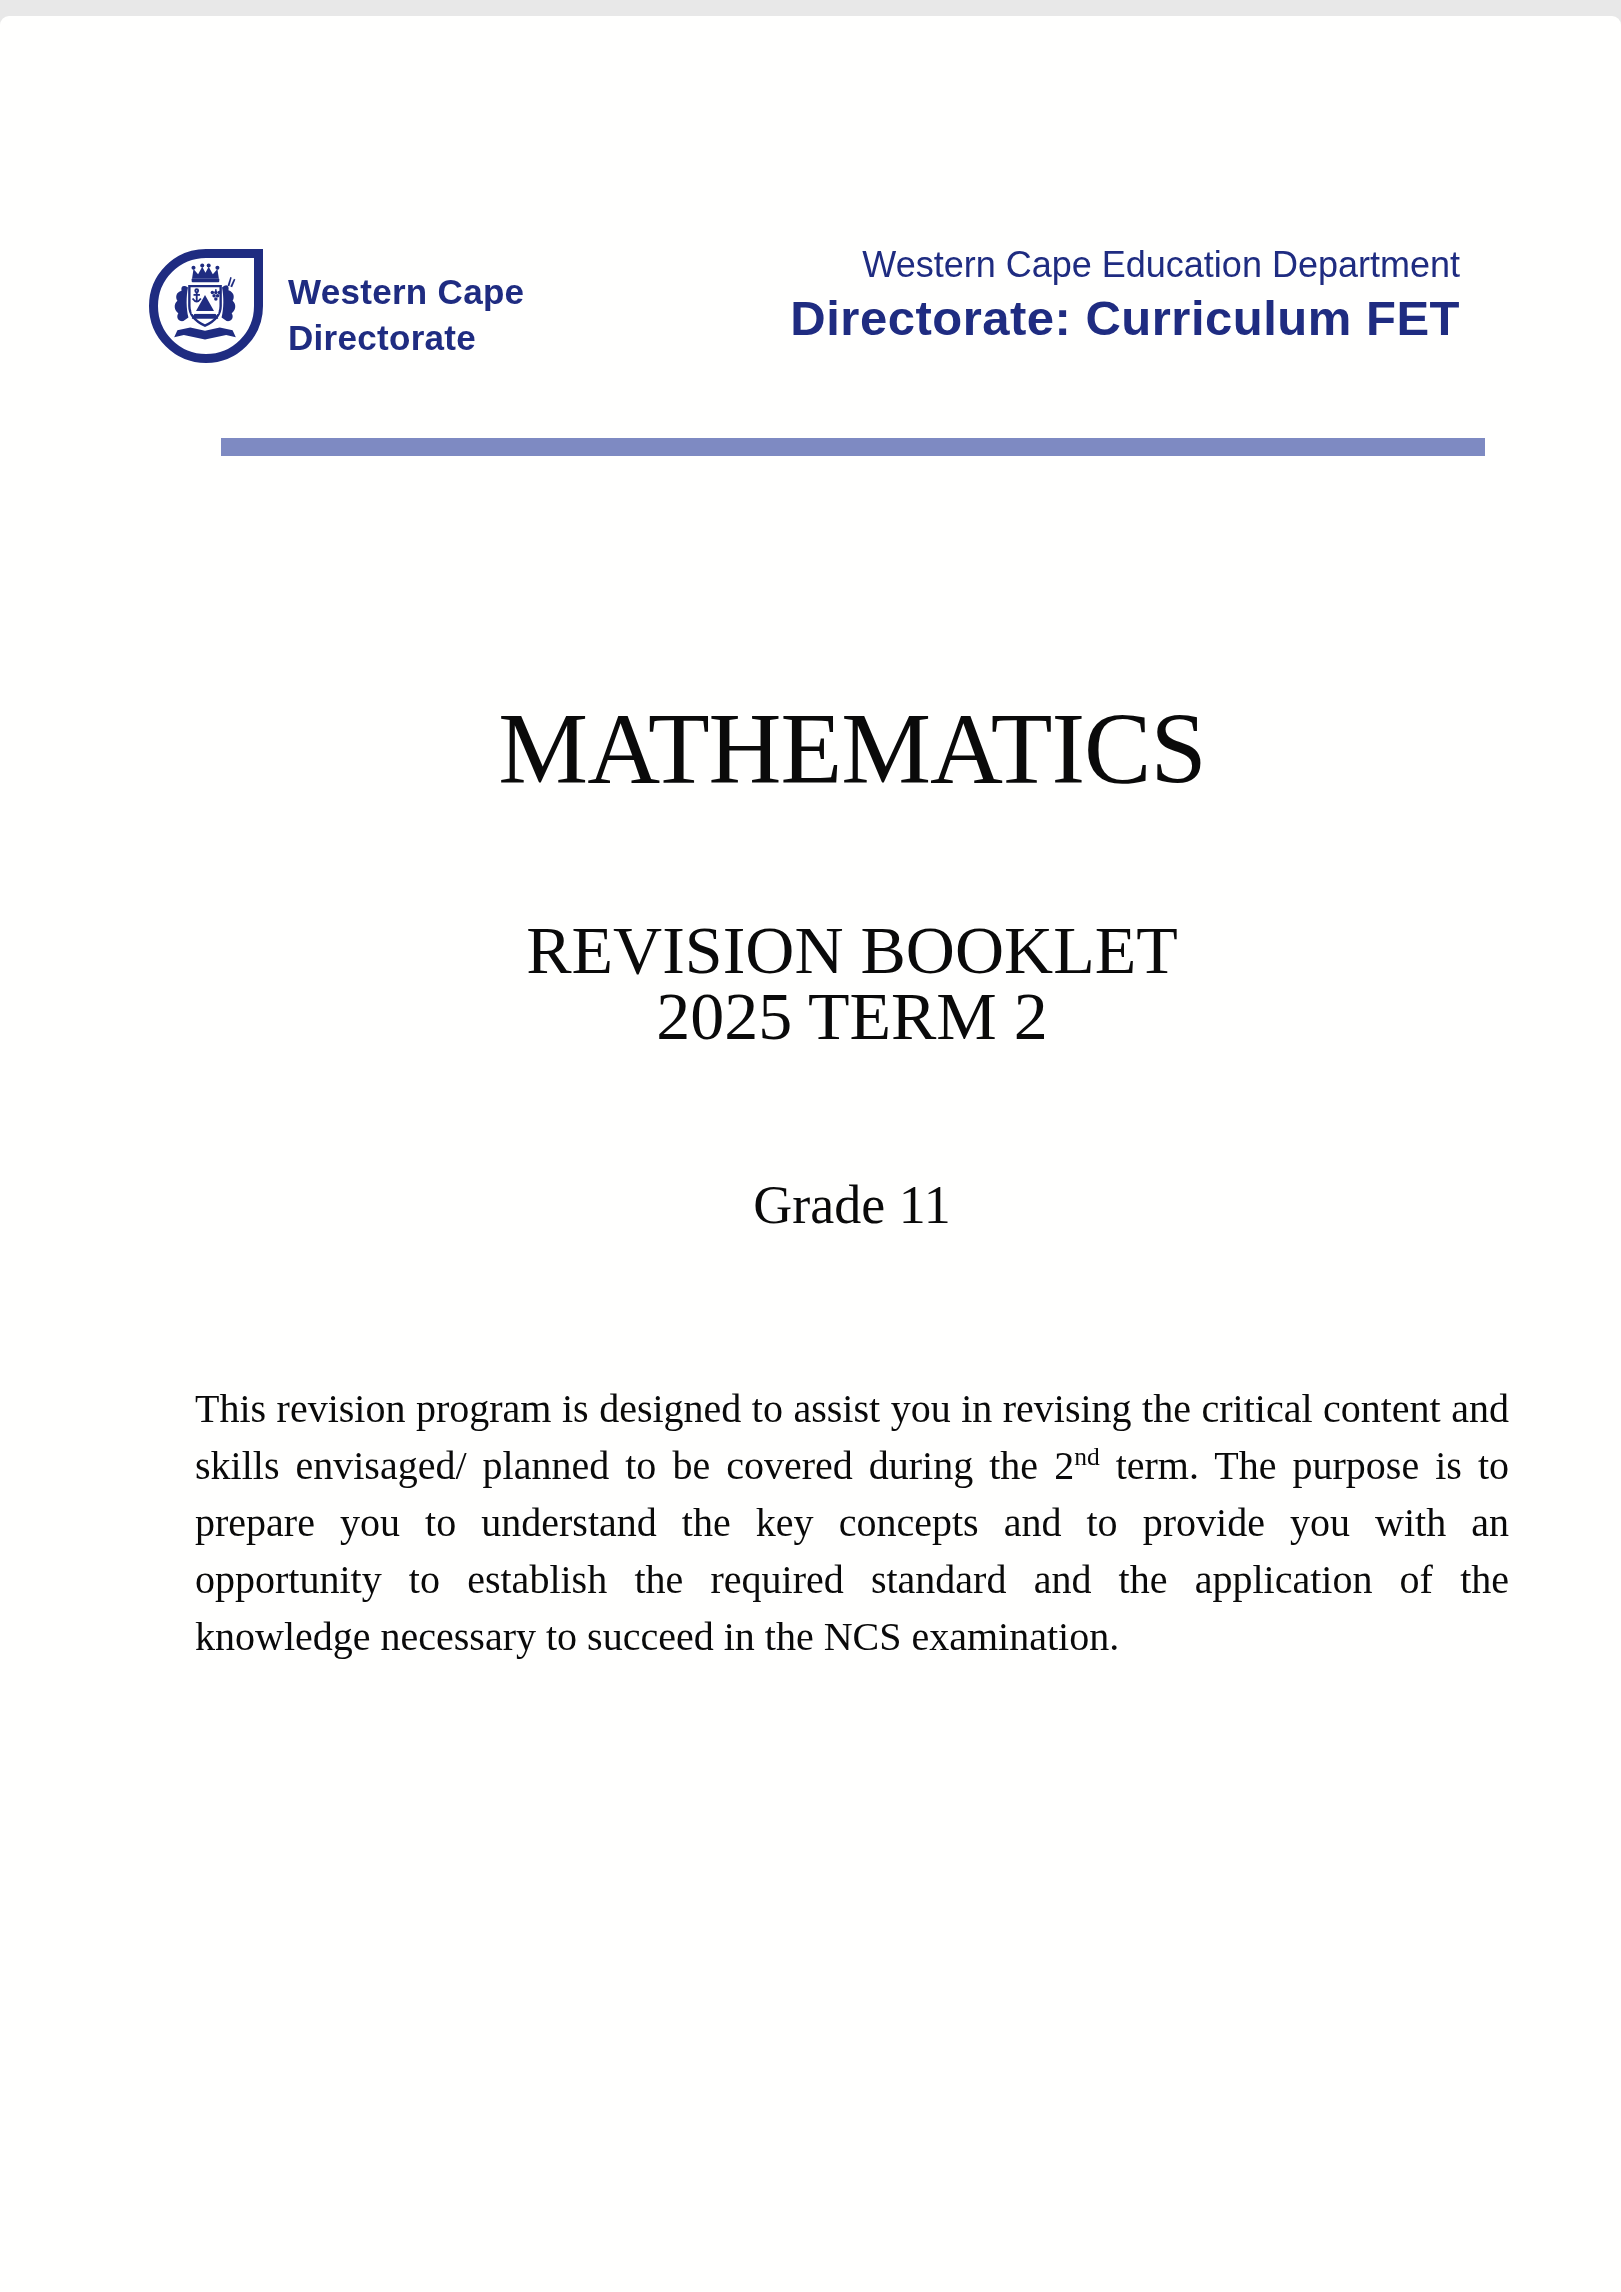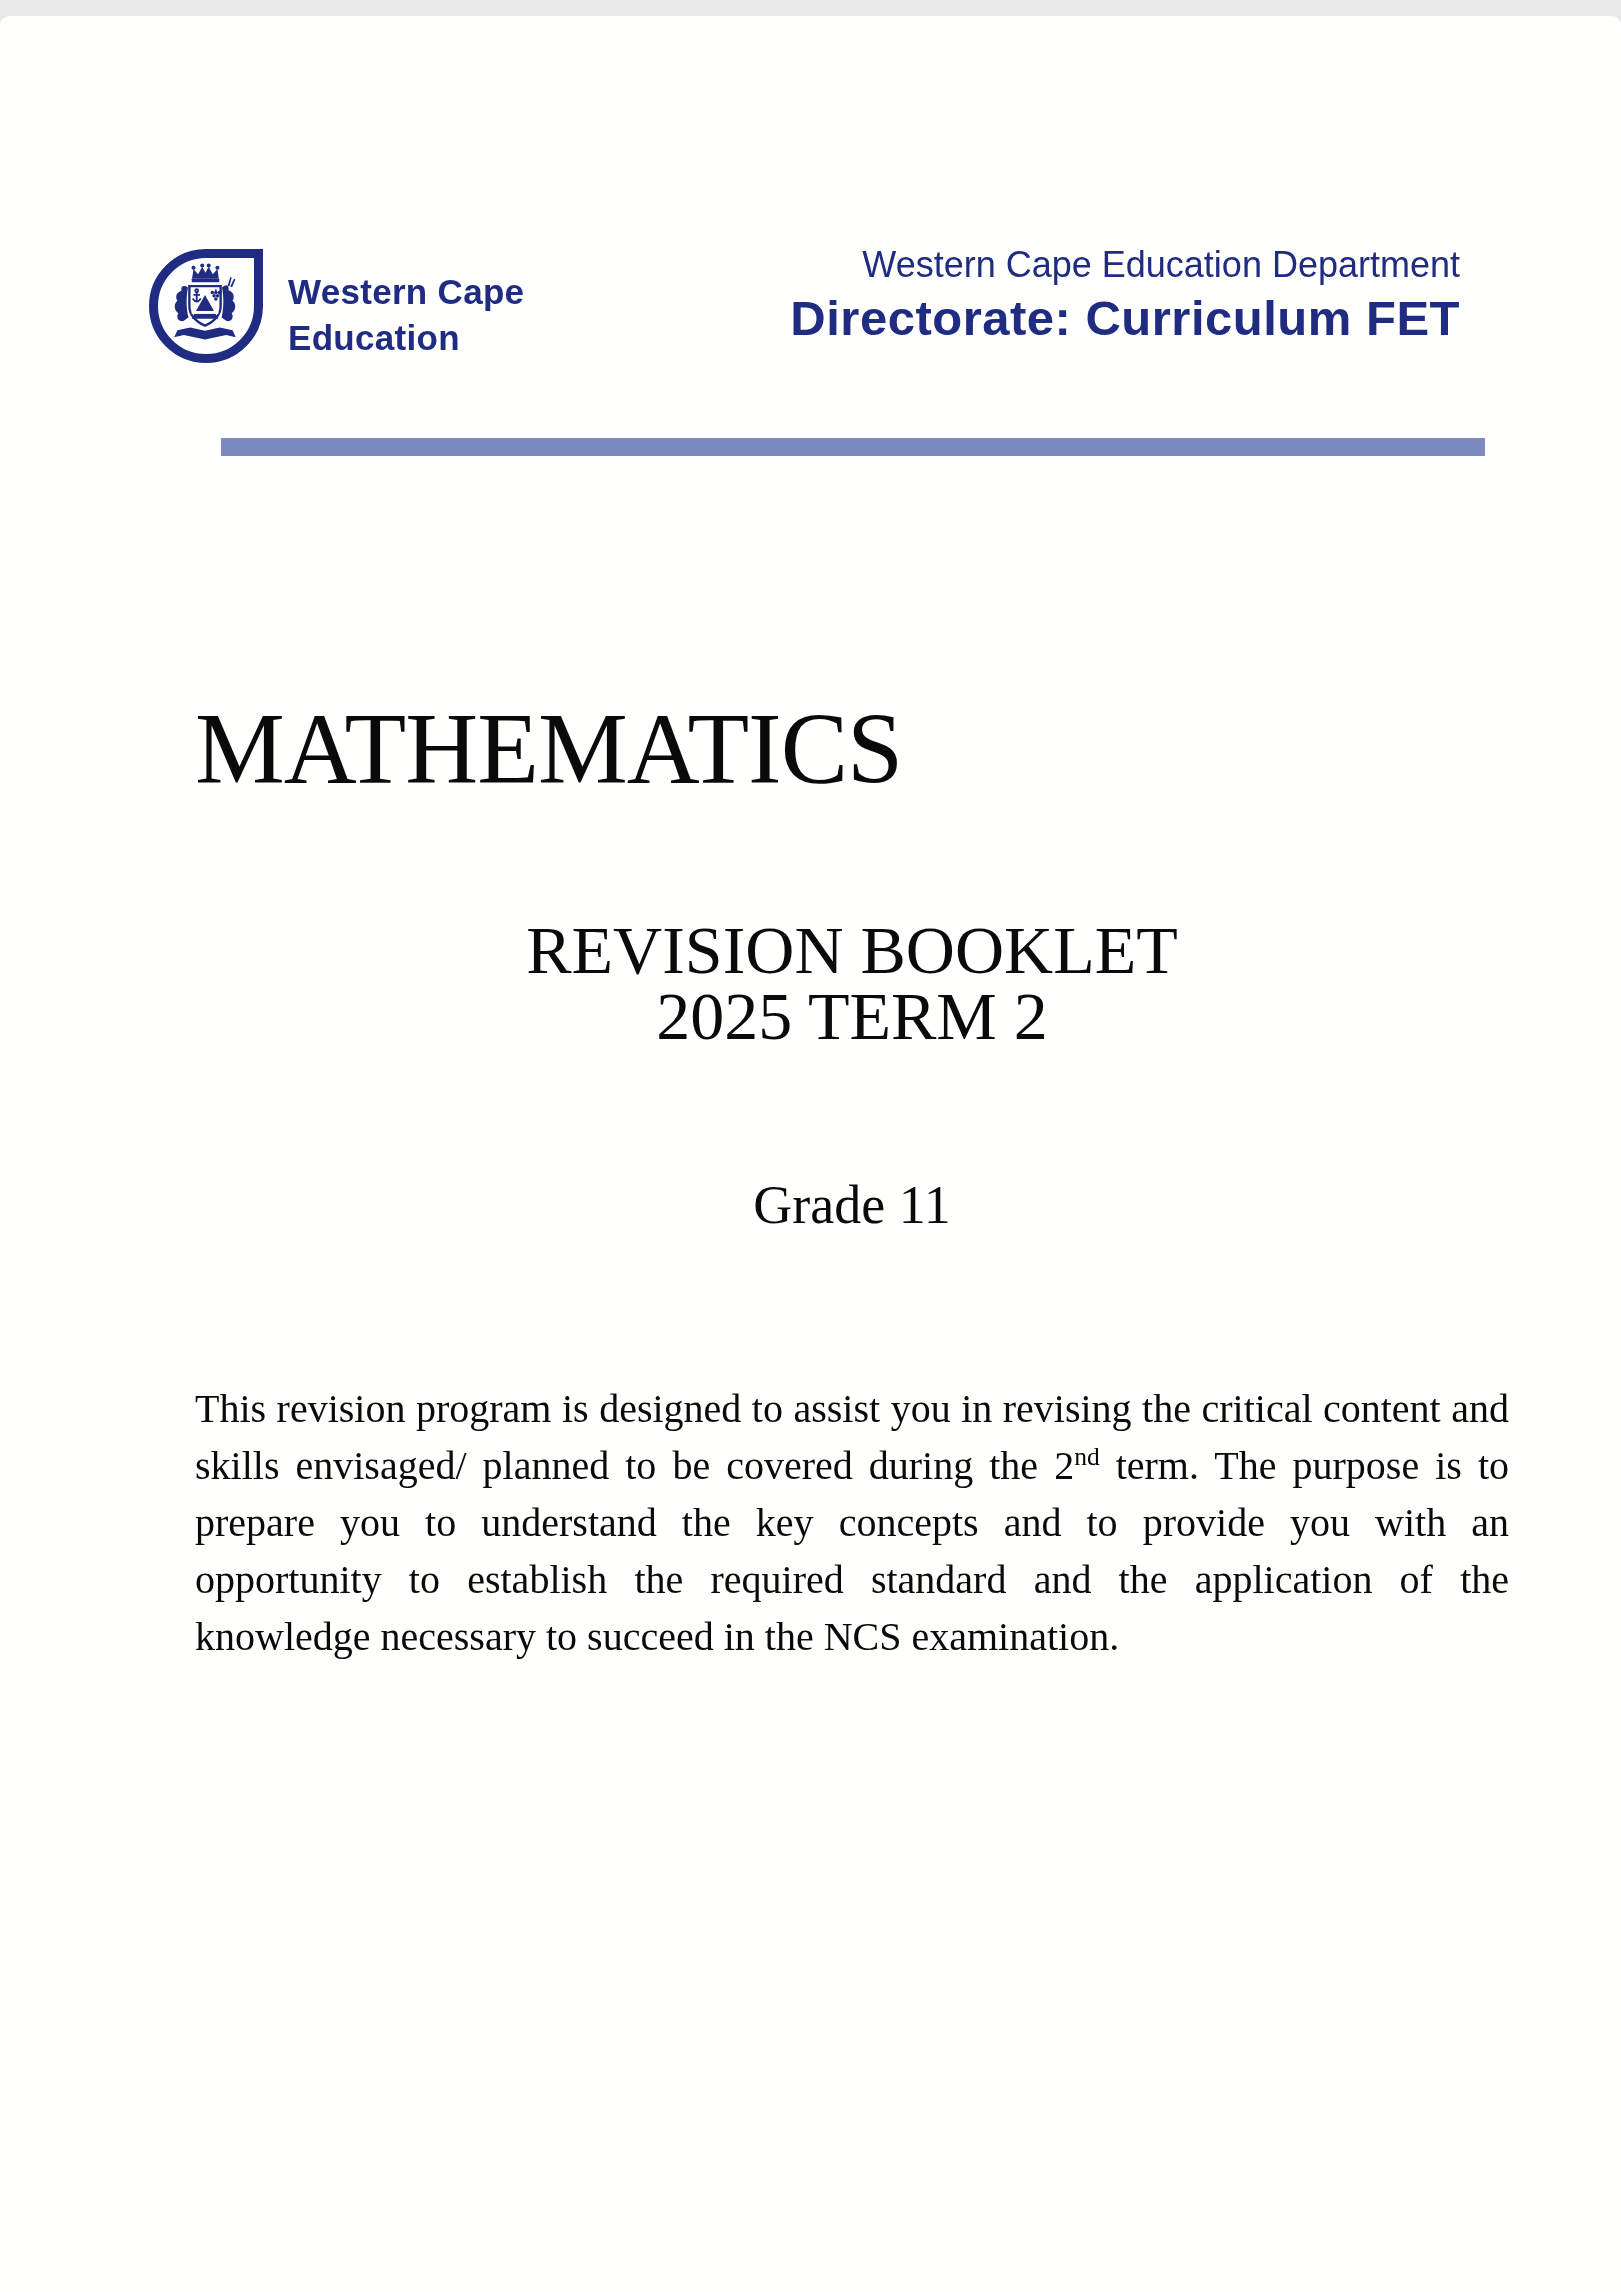--- a/index.html
+++ b/index.html
@@ -67,20 +67,21 @@
     position:absolute;
     left:221px; top:422px;
     width:1264px; height:17.6px;
     background:var(--bar);
   }
 
   
   .col{position:absolute; left:195px; width:1314px;}
   .doc-title{
     top:678px;
+    text-align:center;
     font-size:101px;
     line-height:110px;
     letter-spacing:-1px;
     font-weight:normal;
     white-space:nowrap;
   }
   .doc-subtitle{
     top:901px;
     text-align:center;
     font-size:68px;
@@ -152,21 +153,21 @@
 
       <path d="M50 39 L64.5 65 L35.5 65 Z" fill="var(--navy)"></path>
       <rect x="35.5" y="56.5" width="29" height="3.2" fill="#fff"></rect>
 
       <path d="M20 77.5 L34 74.5 L50 78 L66 74.5 L80 77.5 L83.5 85 L73 82.5 L50 87.5 L27 82.5 L16.5 85 Z" fill="var(--navy)"></path>
     </svg>
   </div>
 
   <div class="logo-wordmark">
     <div>Western Cape</div>
-    <div>Education</div>
+    <div>Directorate</div>
   </div>
 
   <div class="dept-block">
     <div class="dept-line1">Western Cape Education Department</div>
     <div class="dept-line2">Directorate: Curriculum FET</div>
   </div>
 
   <div class="divider-bar"></div>
 
   <div class="col doc-title">MATHEMATICS</div>

